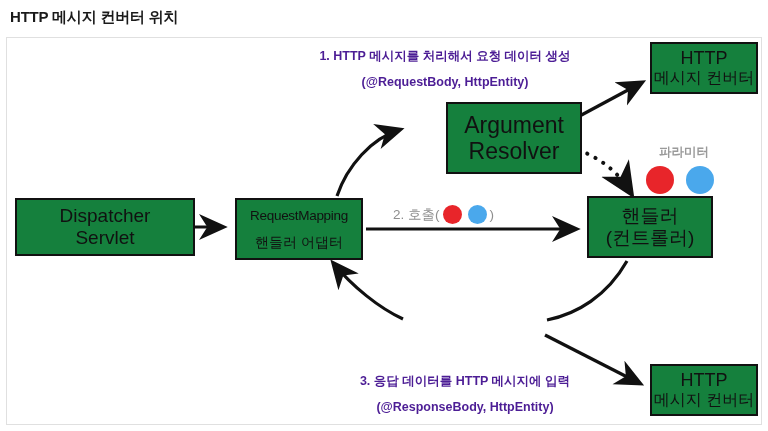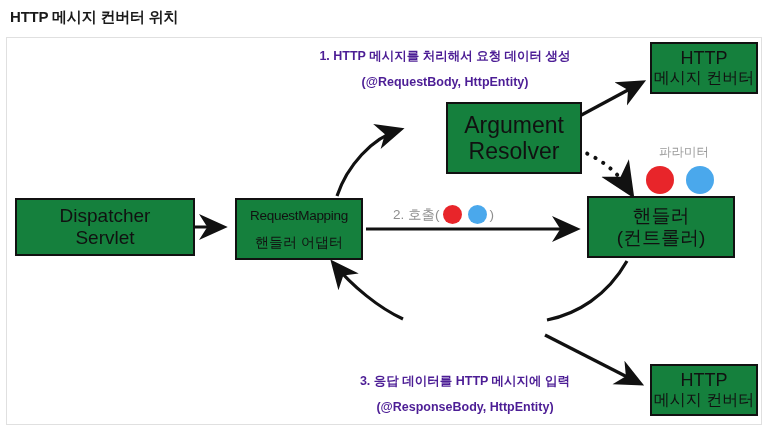--- a/index.html
+++ b/index.html
@@ -28,41 +28,41 @@
     display:flex;flex-direction:column;
     align-items:center;justify-content:center;
     color:#111111;line-height:1.15;text-align:center;
   }
   .box .l1,.box .l2{display:block;white-space:nowrap;}
   .b-dispatcher{left:8px;top:160px;width:180px;height:58px;font-size:19px;}
   .b-adapter{left:228px;top:160px;width:128px;height:62px;}
   .b-adapter .l1{font-size:13.5px;letter-spacing:-0.3px;}
   .b-adapter .l2{font-size:14px;margin-top:11px;}
   .b-argres{left:405px;top:64px;width:136px;height:72px;font-size:23px;margin-left:34px;}
-  .b-handler{left:580px;top:158px;width:148px;height:62px;font-size:19px;}
+  .b-handler{left:580px;top:158px;width:126px;height:62px;font-size:19px;}
   .b-returnval{left:400px;top:256px;width:136px;height:56px;font-size:18px;}
   .b-conv-top{left:643px;top:4px;width:108px;height:52px;}
   .b-conv-top .l1{font-size:18px;}
   .b-conv-top .l2{font-size:16px;}
   .b-conv-bot{left:643px;top:326px;width:108px;height:52px;}
   .b-conv-bot .l1{font-size:18px;}
   .b-conv-bot .l2{font-size:16px;}
 
   .anno{
     position:absolute;color:#4c1d95;font-weight:bold;
     text-align:center;line-height:1.45;white-space:nowrap;
   }
   .anno .l1{font-size:12.5px;display:block;}
   .anno .l2{font-size:12.5px;display:block;margin-top:8px;}
   .anno-top{left:288px;top:9px;width:300px;}
   .anno-bot{left:308px;top:334px;width:300px;}
 
   .param-label{
     position:absolute;left:622px;top:106px;width:110px;
-    text-align:center;font-size:12.5px;font-weight:normal;color:#9a9a9a;
+    text-align:center;font-size:12.5px;font-weight:bold;color:#9a9a9a;
     white-space:nowrap;
   }
   .dot{position:absolute;border-radius:50%;}
   .dot-red{background:#e8252a;}
   .dot-blue{background:#4aa8ec;}
   .p-dot-red{left:639px;top:128px;width:28px;height:28px;}
   .p-dot-blue{left:679px;top:128px;width:28px;height:28px;}
 
   .call-label{
     position:absolute;left:386px;top:167px;

